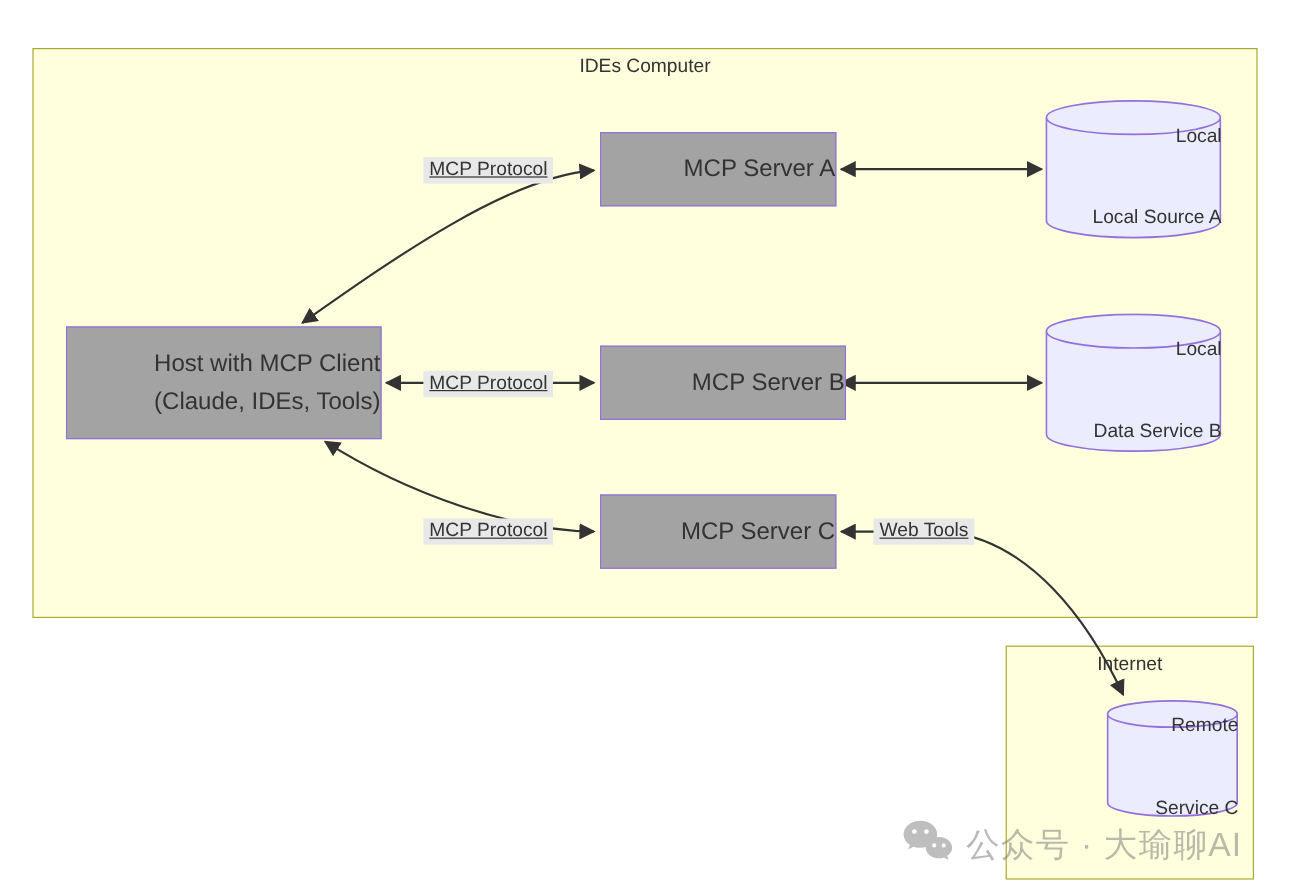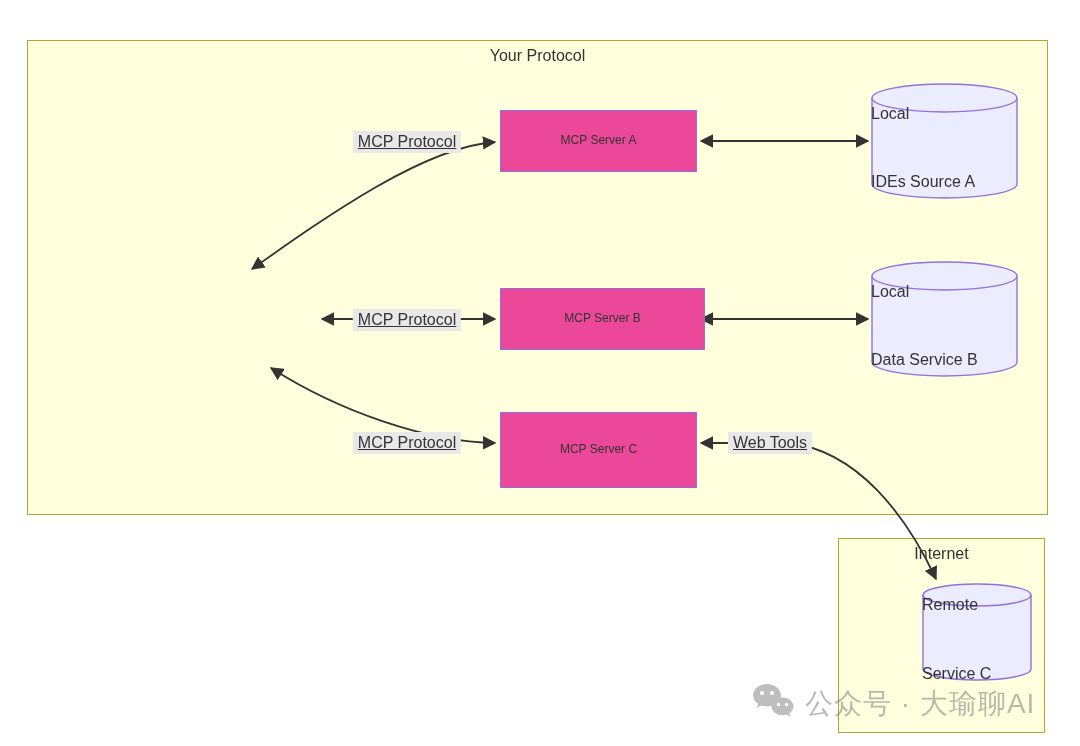--- a/index.html
+++ b/index.html
@@ -8,50 +8,50 @@
     font-family:"Liberation Sans","DejaVu Sans",sans-serif;color:#333333;
   }
   .cluster{
     position:absolute;background:#ffffde;border:1px solid #aaaa33;box-sizing:border-box;
   }
   .cluster-title{
     position:absolute;top:6px;left:0;right:0;text-align:center;
     font-size:16px;color:#333333;
   }
   .node{
-    position:absolute;background:#ec4899;border:1.4px solid #9370db;box-sizing:border-box;
-    display:flex;flex-direction:column;align-items:center;justify-content:center;
-    font-size:12px;color:#333333;line-height:1.6;text-align:center;
+    position:absolute;background:#a3a3a3;border:1.4px solid #9370db;box-sizing:border-box;
+    display:flex;flex-direction:column;align-items:flex-end;justify-content:center;
+    font-size:20px;color:#333333;line-height:1.6;text-align:center;
   }
   .cyl{position:absolute;}
   .cyl svg{position:absolute;left:0;top:0;}
   .cyl-text{
     position:absolute;left:0;right:0;top:0;bottom:0;
-    display:flex;flex-direction:column;align-items:flex-start;justify-content:center;
+    display:flex;flex-direction:column;align-items:flex-end;justify-content:center;
     padding-top:12px;font-size:16px;line-height:1.7;color:#333333;text-align:center;gap:41px;
   }
   .edge-label{
     position:absolute;background:#e8e8e8;padding:2px 5px;font-size:16px;color:#333333;
     white-space:nowrap;transform:translate(-50%,-50%);text-decoration:underline;
   }
   #edges{position:absolute;left:0;top:0;z-index:1;}
   .node,.cyl,.edge-label{z-index:2;}
   .watermark{
     position:absolute;left:751px;top:682px;z-index:3;display:flex;align-items:center;gap:10px;
     color:rgba(128,128,128,0.55);font-size:28px;letter-spacing:1px;white-space:nowrap;
   }
   .watermark svg{display:block;opacity:0.55;}
 </style>
 </head>
 <body>
 
 <div id="canvas">
 
   <div class="cluster" style="left:27px;top:40px;width:1021px;height:475px;">
-    <div class="cluster-title">Your Protocol</div>
+    <div class="cluster-title">IDEs Computer</div>
   </div>
 
   <div class="cluster" style="left:838px;top:538px;width:207px;height:195px;">
     <div class="cluster-title">Internet</div>
   </div>
 
   <svg id="edges" width="1080" height="746" viewBox="0 0 1080 746">
     <defs>
       <marker id="arrow" viewBox="0 0 10 10" refX="9" refY="5" markerWidth="7.5" markerHeight="7.5" orient="auto-start-reverse">
         <path d="M0,0 L10,5 L0,10 z" fill="#333333"></path>
@@ -60,41 +60,45 @@
     <g stroke="#333333" stroke-width="1.8" fill="none">
       <path d="M 252,269 C 330,214 425,147 495,142" marker-start="url(#arrow)" marker-end="url(#arrow)"></path>
       <path d="M 322,319 L 495,319" marker-start="url(#arrow)" marker-end="url(#arrow)"></path>
       <path d="M 271,368 C 340,412 428,442 495,443" marker-start="url(#arrow)" marker-end="url(#arrow)"></path>
       <path d="M 701,141 L 868,141" marker-start="url(#arrow)" marker-end="url(#arrow)"></path>
       <path d="M 701,319 L 868,319" marker-start="url(#arrow)" marker-end="url(#arrow)"></path>
       <path d="M 701,443 L 788,443 C 858,450 907,517 936,579" marker-start="url(#arrow)" marker-end="url(#arrow)"></path>
     </g>
   </svg>
 
+  <div class="node" style="left:55px;top:272px;width:263px;height:94px;">
+    <div>Host with MCP Client</div>
+    <div>(Claude, IDEs, Tools)</div>
+  </div>
 
   <div class="node" style="left:500px;top:110px;width:197px;height:62px;">
     <div>MCP Server A</div>
   </div>
 
   <div class="node" style="left:500px;top:288px;width:205px;height:62px;">
     <div>MCP Server B</div>
   </div>
 
-  <div class="node" style="left:500px;top:412px;width:197px;height:76px;">
+  <div class="node" style="left:500px;top:412px;width:197px;height:62px;">
     <div>MCP Server C</div>
   </div>
 
   <div class="cyl" style="left:871px;top:83px;width:147px;height:117px;">
     <svg width="147" height="117" viewBox="0 0 147 117">
       <path d="M1,15 L1,101 A72.5,14 0 0 0 146,101 L146,15" fill="#ececff" stroke="#9370db" stroke-width="1.4"></path>
       <ellipse cx="73.5" cy="15" rx="72.5" ry="14" fill="#ececff" stroke="#9370db" stroke-width="1.4"></ellipse>
     </svg>
     <div class="cyl-text">
       <div>Local</div>
-      <div>IDEs Source A</div>
+      <div>Local Source A</div>
     </div>
   </div>
 
   <div class="cyl" style="left:871px;top:261px;width:147px;height:117px;">
     <svg width="147" height="117" viewBox="0 0 147 117">
       <path d="M1,15 L1,101 A72.5,14 0 0 0 146,101 L146,15" fill="#ececff" stroke="#9370db" stroke-width="1.4"></path>
       <ellipse cx="73.5" cy="15" rx="72.5" ry="14" fill="#ececff" stroke="#9370db" stroke-width="1.4"></ellipse>
     </svg>
     <div class="cyl-text">
       <div>Local</div>

